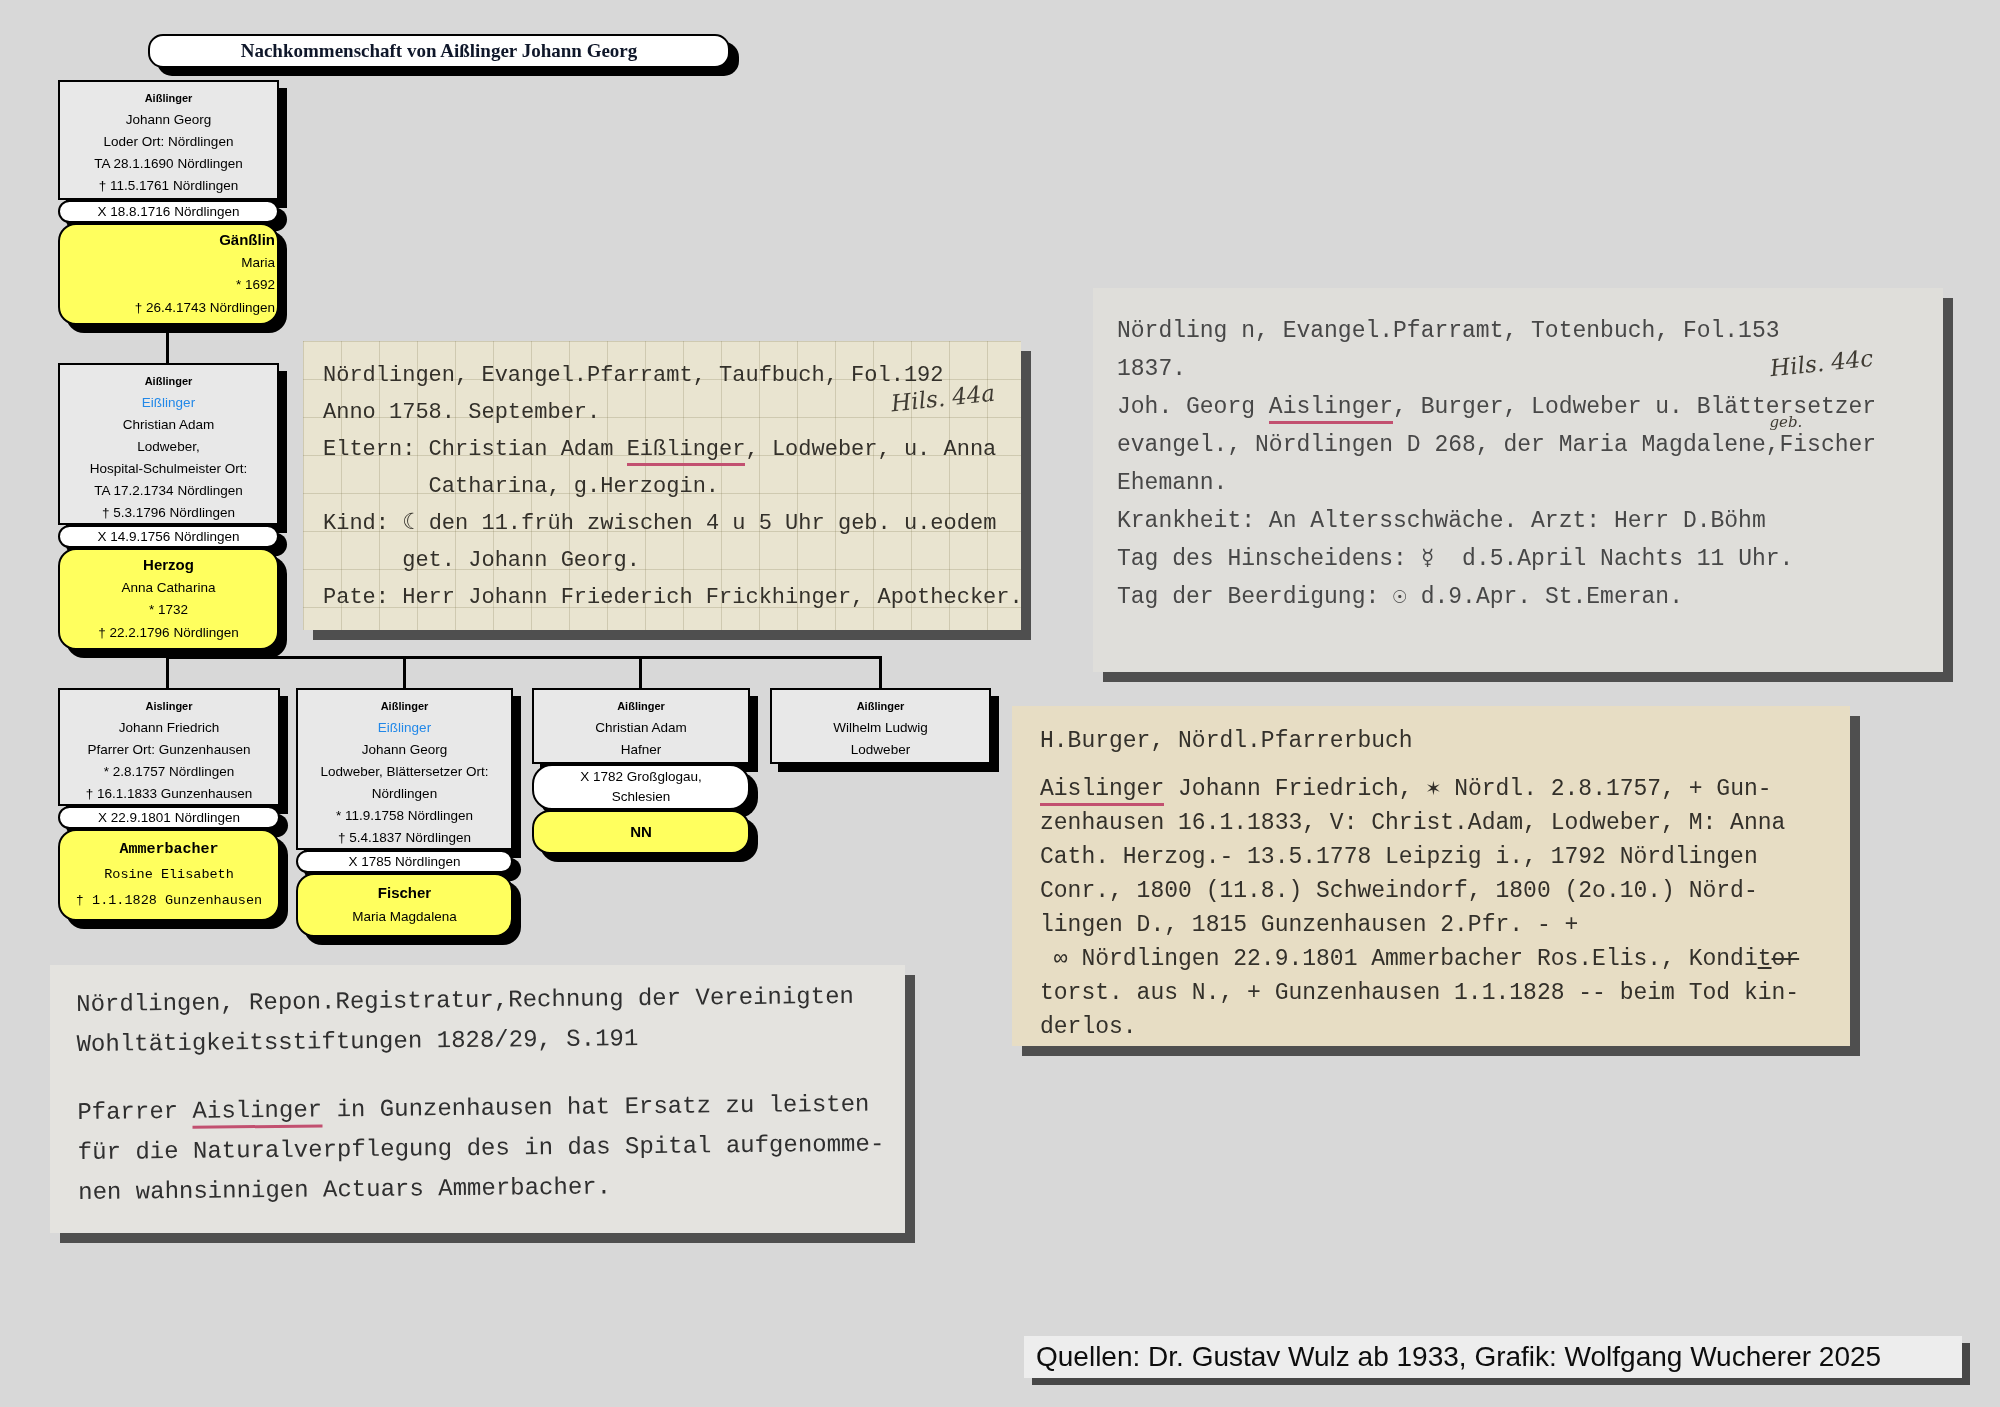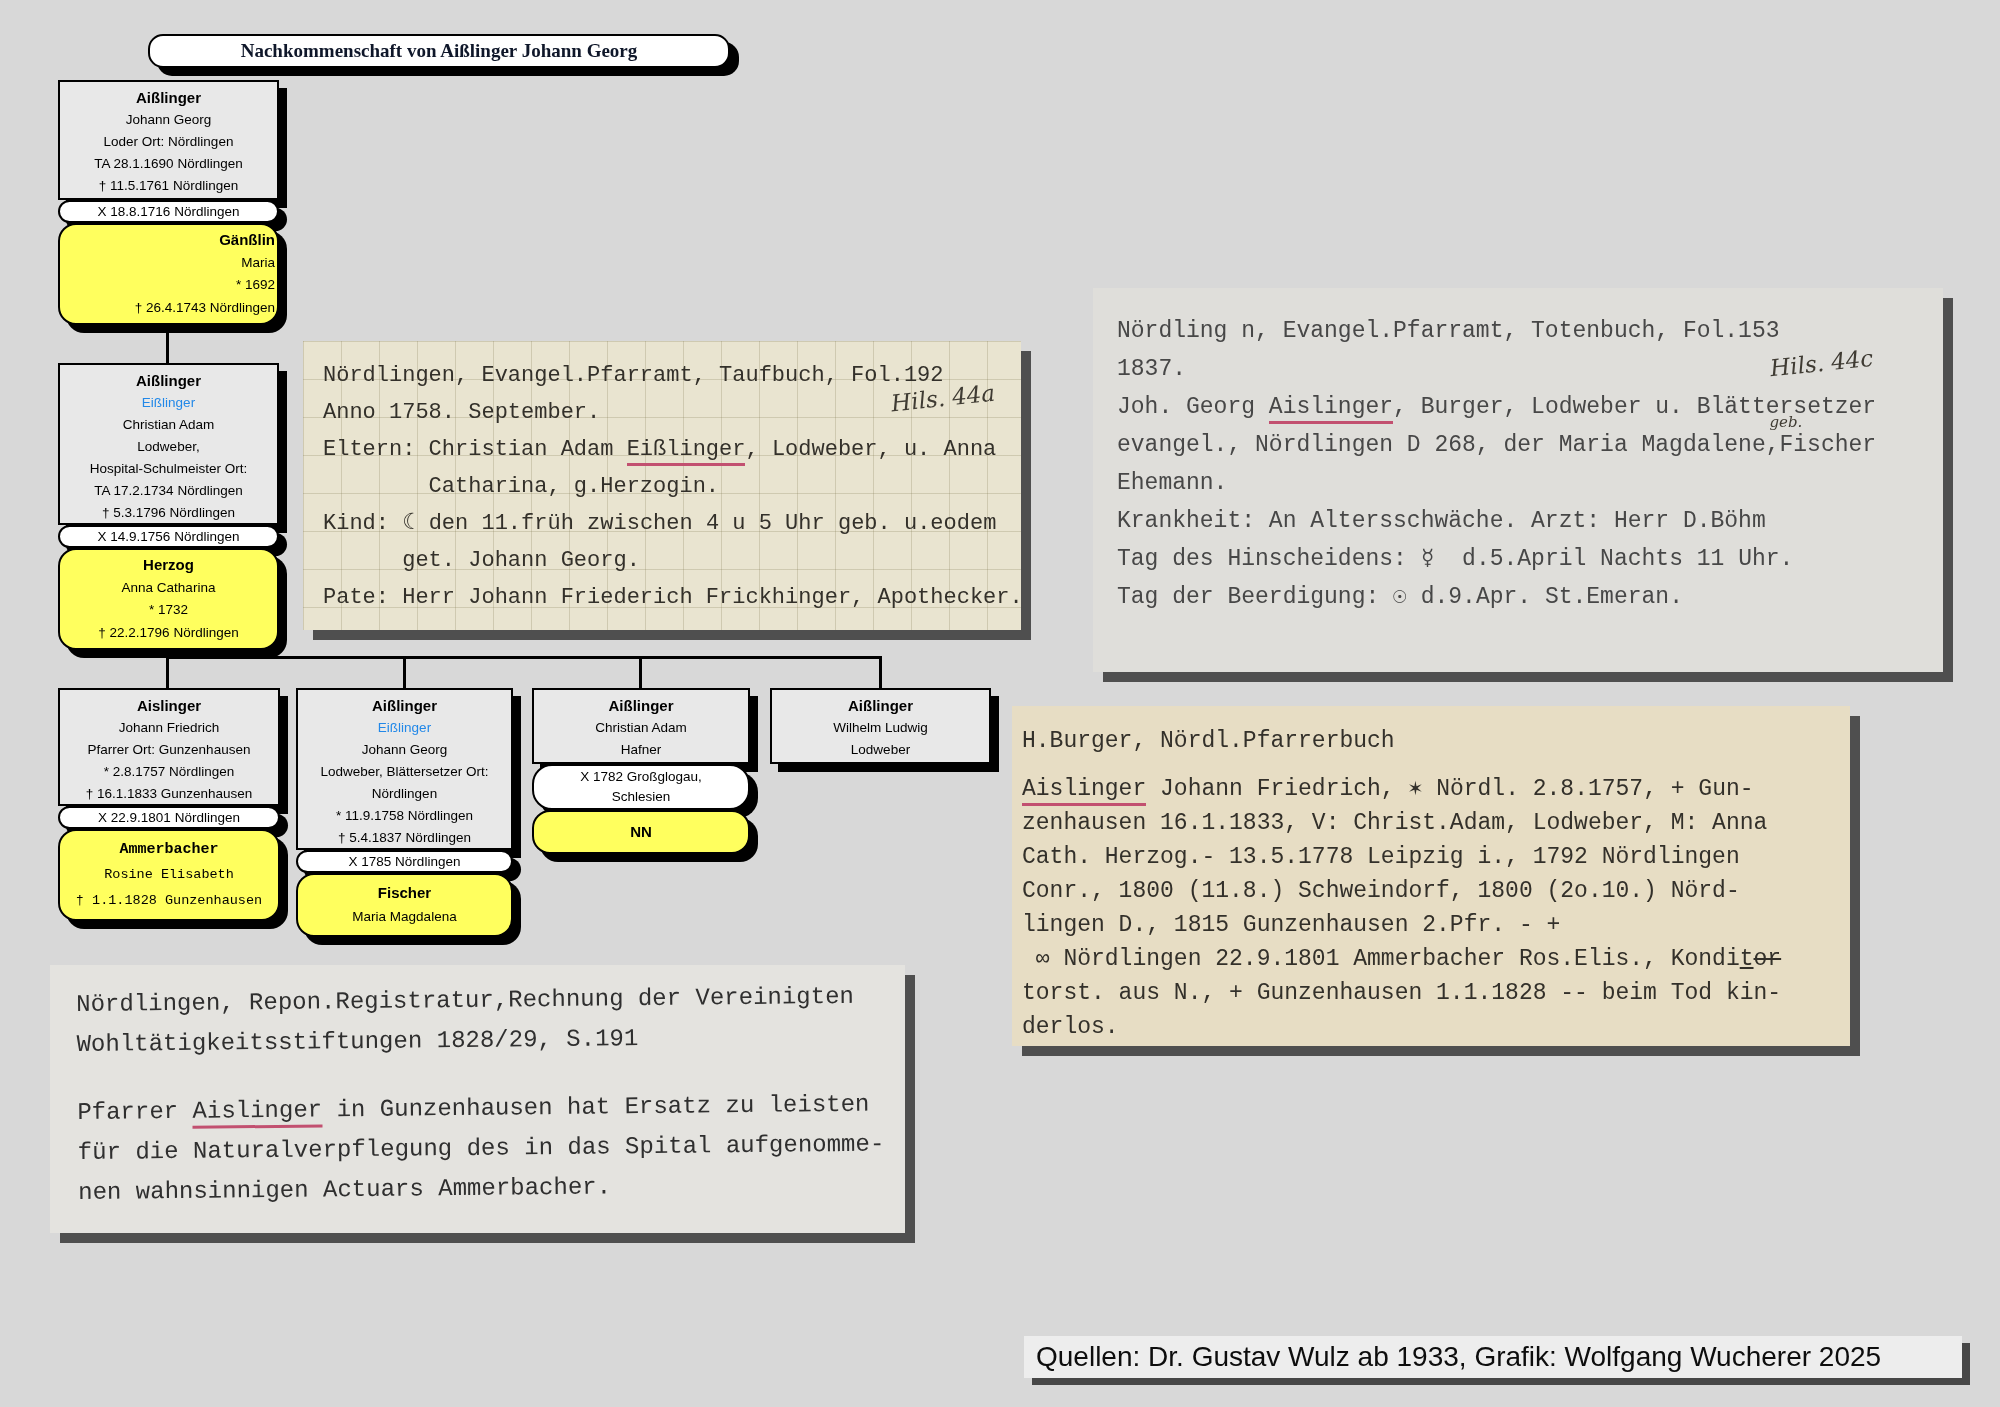--- a/index.html
+++ b/index.html
@@ -7,21 +7,21 @@
         font-family:"Liberation Sans",sans-serif;}
 
   
   .banner{position:absolute;left:148px;top:34px;width:578px;height:30px;background:#fff;
           border:2px solid #000;border-radius:15px;box-shadow:9px 8px 0 #000;
           font:bold 19px/30px "Liberation Serif",serif;text-align:center;color:#0f172a;}
 
   
   .person{position:absolute;background:#e8e8e8;border:2px solid #000;box-shadow:8px 8px 0 #000;
           text-align:center;font-size:13.5px;line-height:22px;color:#000;padding-top:5px;box-sizing:border-box;}
-  .person .surname{font-weight:bold;font-size:15px;}
+  .person .surname{font-weight:bold;font-size:11px;}
   .alt{color:#2288e8;}
   .pill{position:absolute;background:#fff;border:2px solid #000;border-radius:14px;box-shadow:8px 8px 0 #000;
         text-align:center;font-size:13.5px;color:#000;box-sizing:border-box;display:flex;flex-direction:column;justify-content:center;}
   .pill.tall{border-radius:20px;line-height:20px;}
   .spouse{position:absolute;background:#ffff5e;border:2px solid #000;border-radius:18px;box-shadow:8px 8px 0 #000;
           text-align:center;font-size:13.5px;line-height:20px;color:#000;box-sizing:border-box;
           display:flex;flex-direction:column;justify-content:space-evenly;padding:3px 2px;}
   .spouse .surname{font-weight:bold;font-size:15px;}
   .spouse [data-bind-list]{display:contents;}
   .connector{position:absolute;background:#000;}
@@ -37,21 +37,21 @@
   .hand-above{display:inline-block;width:0;white-space:nowrap;vertical-align:top;
               font:italic 15px "DejaVu Serif",serif;transform:translate(-10px,-13px);color:#3f3b33;}
 
   .doc-taufbuch{left:303px;top:341px;width:718px;height:289px;background:#e9e4d0;
       background-image:linear-gradient(to right,rgba(140,130,95,.28) 1px,transparent 1px),
                        linear-gradient(to bottom,rgba(140,130,95,.28) 1px,transparent 1px);
       background-size:38px 38px;color:#33302a;font-size:22px;line-height:37px;padding:16px 20px;}
   .doc-totenbuch{left:1093px;top:288px;width:850px;height:384px;background:#dfdeda;
       color:#474747;font-size:23px;line-height:38px;padding:24px 24px;}
   .doc-pfarrerbuch{left:1012px;top:706px;width:838px;height:340px;background:#e7ddc4;
-      color:#33302a;font-size:23px;line-height:34px;padding:18px 10px;}
+      color:#33302a;font-size:23px;line-height:34px;padding:18px 28px;}
   .doc-registratur{left:50px;top:965px;width:855px;height:268px;background:#e4e3df;
       color:#2f2f2f;font-size:24px;line-height:40px;padding:20px 26px;}
   .doc-registratur .tilt{transform:rotate(-0.6deg);transform-origin:left top;}
   .gap{margin-top:28px;}
 
   
   .caption{position:absolute;left:1024px;top:1336px;width:938px;height:42px;background:#ededed;
            box-shadow:8px 7px 0 #474747;font:28px/34px "Liberation Sans",sans-serif;color:#0d0d0d;
            padding:4px 12px;box-sizing:border-box;white-space:nowrap;}
 </style>

